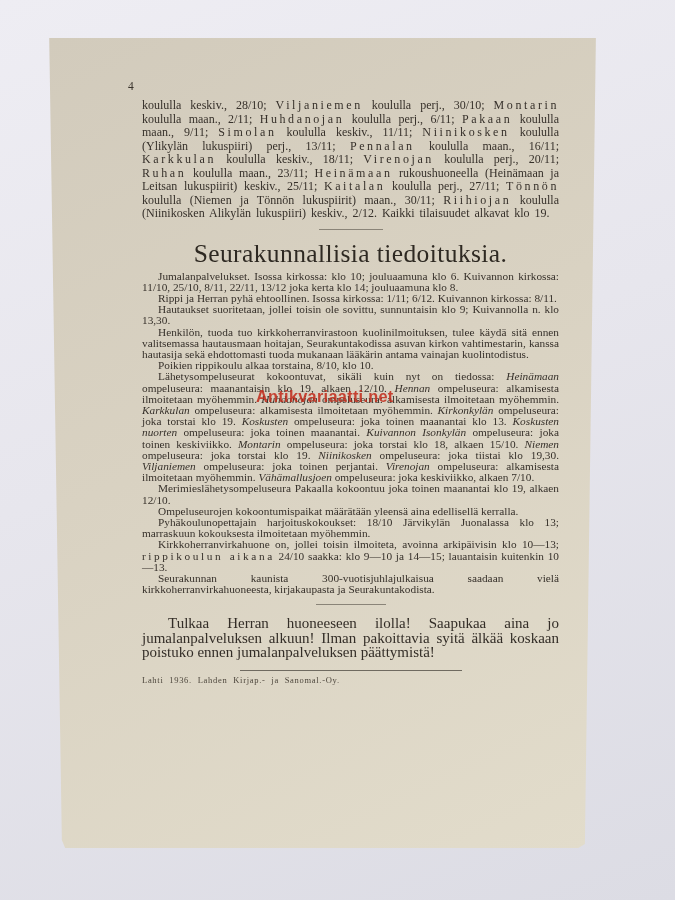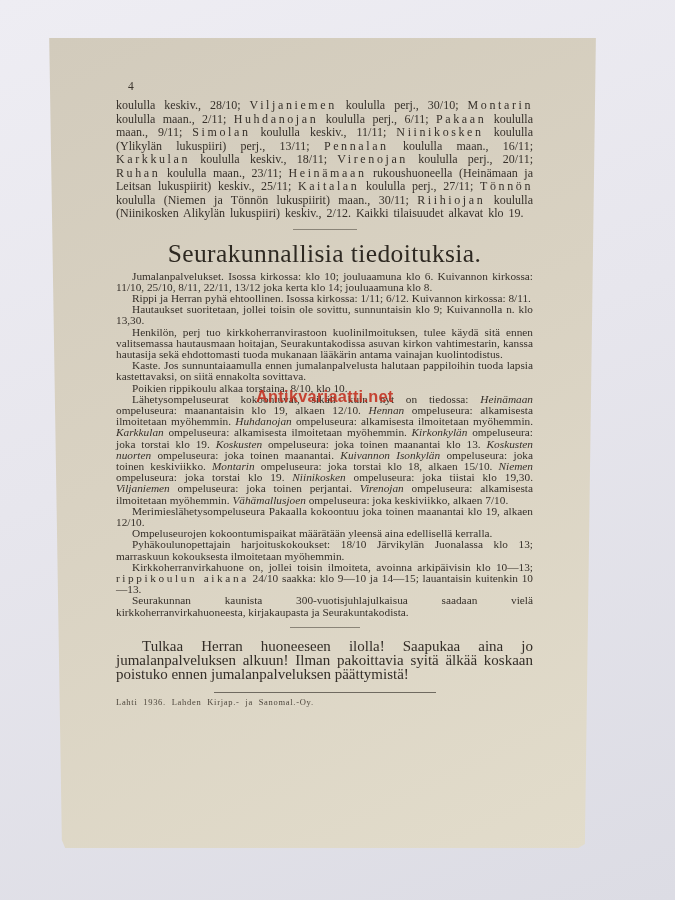--- a/index.html
+++ b/index.html
@@ -12,21 +12,21 @@
   .scene { position:relative; width:675px; height:900px; }
   .paper {
     position:absolute; left:47px; top:38px; width:550px; height:810px;
     background:linear-gradient(155deg,#d2cbbc 0%,#d9d2c2 45%,#e2dccb 100%);
     clip-path:polygon(0.4% 0%, 99.8% 0%, 97.8% 99.5%, 96.6% 100%, 3.3% 100%, 2.7% 99.0%);
   }
   .pagenum {
     position:absolute; left:81px; top:42px;
     font-size:11.5px; color:#39332c;
   }
-  .textcol { position:absolute; left:69px; top:61px; width:417px; }
+  .textcol { position:absolute; left:95px; top:61px; width:417px; }
   p { margin:0; text-align:justify; color:#36302a; }
   .p-first { font-size:12px; line-height:13.5px; word-spacing:2px; }
   .p-body  { font-size:11.3px; line-height:11.2px; text-indent:16px; }
   .r-b  { font-weight:normal; }
   .r-i  { font-style:italic; }
   .r-sp { letter-spacing:2.6px; }
   .rule { border:0; border-top:1px solid #8a8478; height:0; }
   .rule-1 { width:64px;  margin:8px auto 9px; }
   .rule-2 { width:70px;  margin:9px auto 11px; }
   .rule-3 { width:222px; margin:11px auto 4px; border-top-color:#6f6a60; }
@@ -57,22 +57,21 @@
 <div class="scene">
   <div class="paper">
     <div class="pagenum">4</div>
     <div class="textcol">
       <p class="p-first"><span>koululla keskiv., 28/10; </span><span class="r-sp">Viljaniemen</span><span> koululla perj., 30/10; </span><span class="r-sp">Montarin</span><span> koululla maan., 2/11; </span><span class="r-sp">Huhdanojan</span><span> koululla perj., 6/11; </span><span class="r-sp">Pakaan</span><span> koululla maan., 9/11; </span><span class="r-sp">Simolan</span><span> koululla keskiv., 11/11; </span><span class="r-sp">Niinikosken</span><span> koululla (Ylikylän lukuspiiri) perj., 13/11; </span><span class="r-sp">Pennalan</span><span> koululla maan., 16/11; </span><span class="r-sp">Karkkulan</span><span> koululla keskiv., 18/11; </span><span class="r-sp">Virenojan</span><span> koululla perj., 20/11; </span><span class="r-sp">Ruhan</span><span> koululla maan., 23/11; </span><span class="r-sp">Heinämaan</span><span> rukoushuoneella (Heinämaan ja Leitsan lukuspiirit) keskiv., 25/11; </span><span class="r-sp">Kaitalan</span><span> koululla perj., 27/11; </span><span class="r-sp">Tönnön</span><span> koululla (Niemen ja Tönnön lukuspiirit) maan., 30/11; </span><span class="r-sp">Riihiojan</span><span> koululla (Niinikosken Alikylän lukuspiiri) keskiv., 2/12. Kaikki tilaisuudet alkavat klo 19.</span></p>
       <hr class="rule rule-1">
       <h1 class="title">Seurakunnallisia tiedoituksia.</h1>
       <p class="p-body"><span class="r-b">Jumalanpalvelukset.</span><span> Isossa kirkossa: klo 10; jouluaamuna klo 6. Kuivannon kirkossa: 11/10, 25/10, 8/11, 22/11, 13/12 joka kerta klo 14; jouluaamuna klo 8.</span></p>
       <p class="p-body"><span class="r-b">Rippi ja Herran pyhä ehtoollinen.</span><span> Isossa kirkossa: 1/11; 6/12. Kuivannon kirkossa: 8/11.</span></p>
       <p class="p-body"><span class="r-b">Hautaukset</span><span> suoritetaan, jollei toisin ole sovittu, sunnuntaisin klo 9; Kuivannolla n. klo 13,30.</span></p>
-      <p class="p-body"><span>Henkilön, perj tuo kirkkoherranvirastoon </span><span class="r-b">kuolinilmoituksen,</span><span> tulee käydä sitä ennen valitsemassa hautausmaan hoitajan, Seurakuntakodissa asuvan kirkon vahtimestarin, kanssa hautasija sekä ehdottomasti tuoda mukanaan lääkärin antama vainajan kuolintodistus.</span></p>
-      <p class="p-body"><span class="r-b">Kaste.</span><span> Jos sunnuntaiaamulla ennen jumalanpalvelusta halutaan pappiloihin tuoda lapsia kastettavaksi, on siitä ennakolta sovittava.</span></p>
+      <p class="p-body"><span>Henkilön, tuoda tuo kirkkoherranvirastoon </span><span class="r-b">kuolinilmoituksen,</span><span> tulee käydä sitä ennen valitsemassa hautausmaan hoitajan, Seurakuntakodissa asuvan kirkon vahtimestarin, kanssa hautasija sekä ehdottomasti tuoda mukanaan lääkärin antama vainajan kuolintodistus.</span></p>
       <p class="p-body"><span class="r-b">Poikien rippikoulu</span><span> alkaa torstaina, 8/10, klo 10.</span></p>
       <p class="p-body"><span class="r-b">Lähetysompeluseurat</span><span> kokoontuvat, sikäli kuin nyt on tiedossa: </span><span class="r-i">Heinämaan</span><span> ompeluseura: maanantaisin klo 19, alkaen 12/10. </span><span class="r-i">Hennan</span><span> ompeluseura: alkamisesta ilmoitetaan myöhemmin. </span><span class="r-i">Huhdanojan</span><span> ompeluseura: alkamisesta ilmoitetaan myöhemmin. </span><span class="r-i">Karkkulan</span><span> ompeluseura: alkamisesta ilmoitetaan myöhemmin. </span><span class="r-i">Kirkonkylän</span><span> ompeluseura: joka torstai klo 19. </span><span class="r-i">Koskusten</span><span> ompeluseura: joka toinen maanantai klo 13. </span><span class="r-i">Koskusten nuorten</span><span> ompeluseura: joka toinen maanantai. </span><span class="r-i">Kuivannon Isonkylän</span><span> ompeluseura: joka toinen keskiviikko. </span><span class="r-i">Montarin</span><span> ompeluseura: joka torstai klo 18, alkaen 15/10. </span><span class="r-i">Niemen</span><span> ompeluseura: joka torstai klo 19. </span><span class="r-i">Niinikosken</span><span> ompeluseura: joka tiistai klo 19,30. </span><span class="r-i">Viljaniemen</span><span> ompeluseura: joka toinen perjantai. </span><span class="r-i">Virenojan</span><span> ompeluseura: alkamisesta ilmoitetaan myöhemmin. </span><span class="r-i">Vähämallusjoen</span><span> ompeluseura: joka keskiviikko, alkaen 7/10.</span></p>
       <p class="p-body"><span class="r-b">Merimieslähetysompeluseura</span><span> Pakaalla kokoontuu joka toinen maanantai klo 19, alkaen 12/10.</span></p>
       <p class="p-body"><span>Ompeluseurojen kokoontumispaikat määrätään yleensä aina edellisellä kerralla.</span></p>
       <p class="p-body"><span class="r-b">Pyhäkoulunopettajain harjoituskokoukset:</span><span> 18/10 Järvikylän Juonalassa klo 13; marraskuun kokouksesta ilmoitetaan myöhemmin.</span></p>
       <p class="p-body"><span class="r-b">Kirkkoherranvirkahuone</span><span> on, jollei toisin ilmoiteta, avoinna arkipäivisin klo 10—13; </span><span class="r-sp">rippikoulun aikana</span><span> 24/10 saakka: klo 9—10 ja 14—15; lauantaisin kuitenkin 10—13.</span></p>
       <p class="p-body"><span>Seurakunnan kaunista </span><span class="r-b">300-vuotisjuhlajulkaisua</span><span> saadaan vielä kirkkoherranvirkahuoneesta, kirjakaupasta ja Seurakuntakodista.</span></p>
       <hr class="rule rule-2">
       <p class="closing"><span>Tulkaa Herran huoneeseen ilolla! Saapukaa aina jo jumalanpalveluksen alkuun! Ilman pakoittavia syitä älkää koskaan poistuko ennen jumalanpalveluksen päättymistä!</span></p>
       <hr class="rule rule-3">

